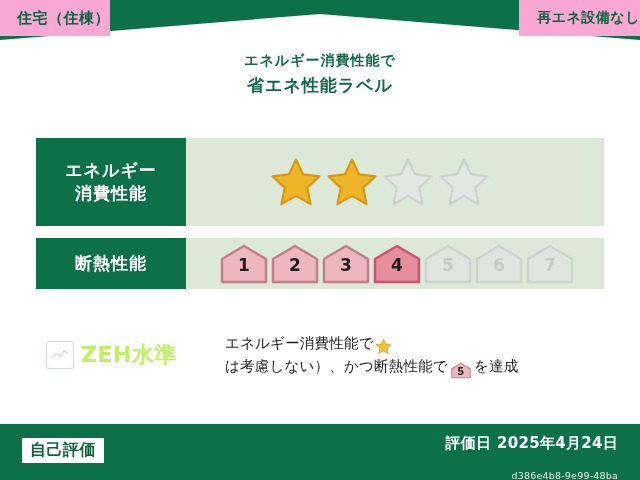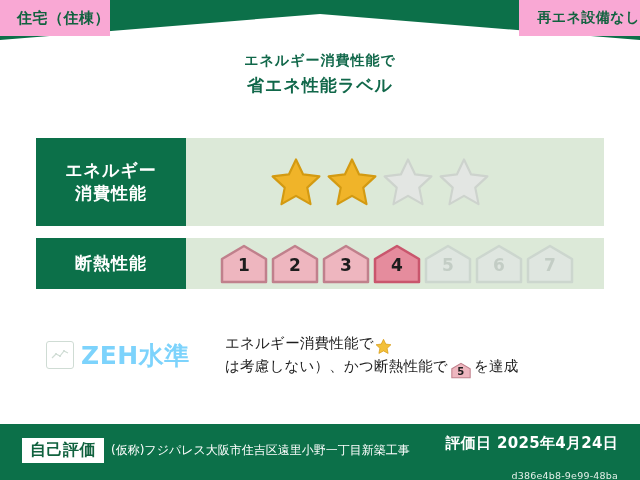--- a/index.html
+++ b/index.html
@@ -70,21 +70,21 @@
   .zeh-block{
     position:absolute;left:36px;top:332px;width:568px;
     display:flex;align-items:center;
   }
   .zeh-badge{display:flex;align-items:center;gap:7px;width:150px;flex:0 0 150px;
              margin-left:10px;}
   .zeh-icon{
     width:26px;height:26px;border:1.5px solid #cfdcd4;border-radius:3px;
     display:block;flex:0 0 26px;
   }
-  .zeh-text{font-size:25px;font-weight:bold;color:#7dd3fc;letter-spacing:.5px;}
+  .zeh-text{font-size:22px;font-weight:bold;color:#bef264;letter-spacing:.5px;}
   .note{
     font-size:14.5px;color:#1d1d1d;line-height:1.62;letter-spacing:.2px;
     display:flex;flex-direction:column;
   }
   .note-line{display:flex;align-items:flex-end;white-space:nowrap;margin-left:29px;}
   .inline-star{width:17px;height:17px;vertical-align:-3px;margin:0 1px;}
   .inline-house{width:20px;height:17px;position:relative;display:inline-block;margin:0 3px;}
   .inline-house svg{display:block;width:20px;height:17px;}
   .inline-house b{
     position:absolute;left:0;right:0;top:5px;text-align:center;
@@ -223,21 +223,20 @@
           <b>5</b>
         </span>
         <span>を達成</span>
       </div>
     </div>
   </div>
 
   <div class="footer">
     <div class="foot-left">
       <span class="self-badge">自己評価</span>
-      <span class="proj-name">(仮称)フジパレス大阪市住吉区遠里小野一丁目新築工事</span>
     </div>
     <div class="foot-right">
       <div class="eval-date">評価日 2025年4月24日</div>
       <div class="eval-id">d386e4b8-9e99-48ba</div>
     </div>
   </div>
 
 </div>
 
 </body></html>

